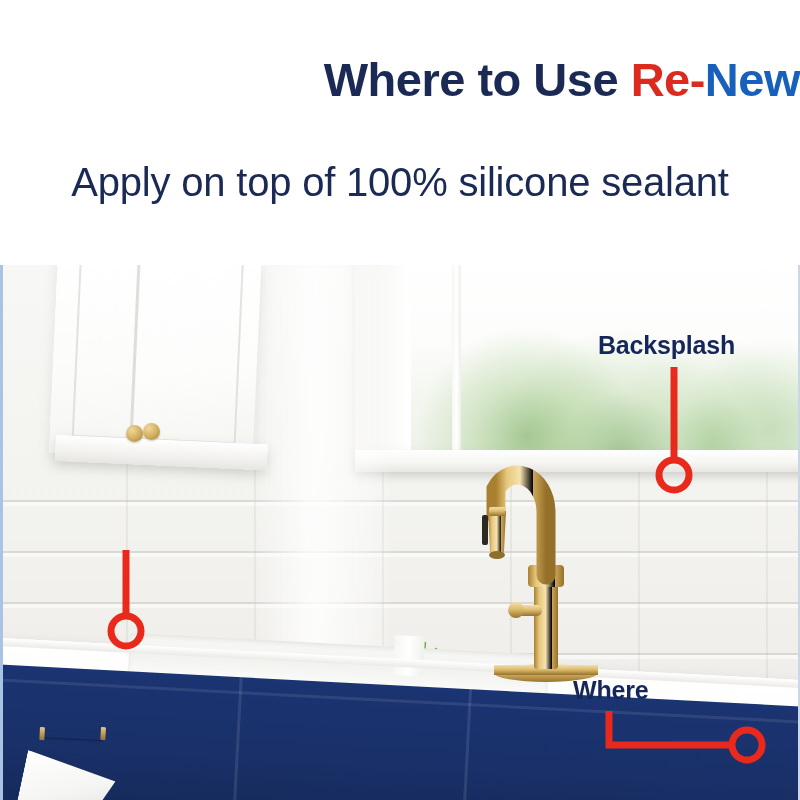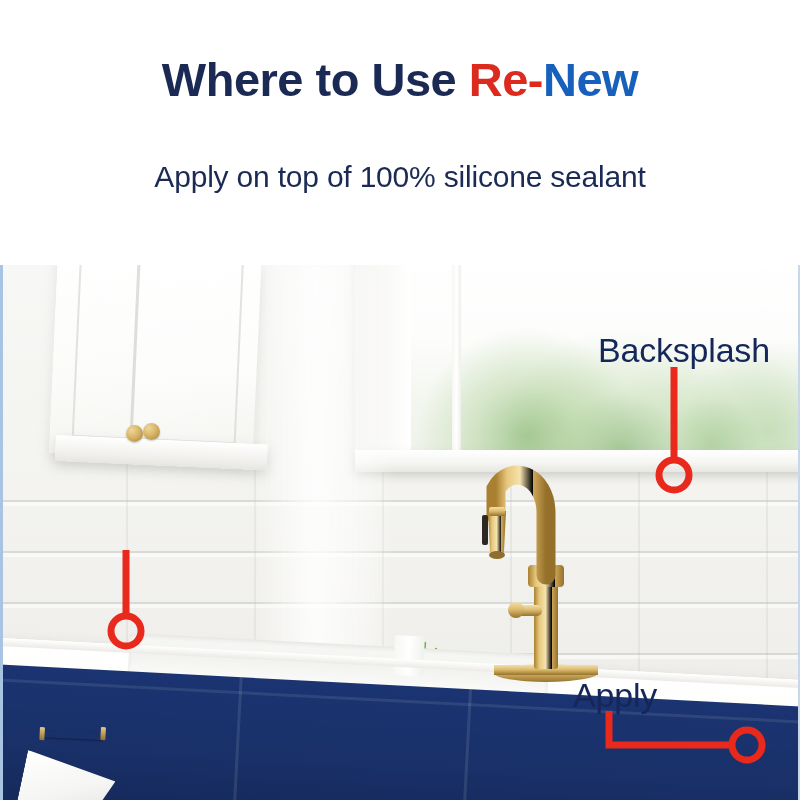--- a/index.html
+++ b/index.html
@@ -26,36 +26,36 @@
     width: 800px;
     height: 265px;
     background: #ffffff;
     z-index: 5;
   }
   .title {
     position: absolute;
     left: 0;
     top: 52px;
     width: 800px;
-    text-align: center;
+    text-align: right;
     font-size: 47px;
     font-weight: bold;
     letter-spacing: -0.5px;
     color: #1b2a55;
     white-space: nowrap;
   }
   .title .t-red { color: #dd2a1f; }
   .title .t-blue { color: #1761bd; }
   .subtitle {
     position: absolute;
     left: 0;
     top: 160px;
     width: 800px;
     text-align: center;
-    font-size: 30px;
+    font-size: 40px;
     font-weight: normal;
     color: #1b2a55;
     letter-spacing: -0.2px;
     white-space: nowrap;
   }
 
   
   .photo {
     position: absolute;
     left: 0;
@@ -265,22 +265,22 @@
     background: linear-gradient(90deg, rgba(255,255,255,0) 0%, rgba(255,255,255,0.85) 45%, rgba(255,255,255,0.25) 100%);
     filter: blur(8px);
   }
 
   
   .faucet { position: absolute; left: 460px; top: 180px; z-index: 30; }
 
   
   .callout-label {
     position: absolute;
-    font-size: 34px;
-    font-weight: normal;
+    font-size: 25px;
+    font-weight: bold;
     color: #15265a;
     letter-spacing: -0.2px;
     white-space: nowrap;
     z-index: 50;
   }
   .callout-svg { position: absolute; z-index: 49; overflow: visible; }
   #label-backsplash { left: 598px; top: 331px; }
   #label-countertop { left: 40px; top: 512px; }
   #label-sink       { left: 573px; top: 676px; }
 </style>
@@ -388,19 +388,19 @@
   <svg class="callout-svg" style="left:650px; top:365px;" width="50" height="130" viewBox="0 0 50 130">
     <line x1="24" y1="2" x2="24" y2="92" stroke="#e8291c" stroke-width="7" stroke-linecap="butt"></line>
     <circle cx="24" cy="110" r="15" fill="none" stroke="#e8291c" stroke-width="7"></circle>
   </svg>
 
   <svg class="callout-svg" style="left:102px; top:548px;" width="50" height="110" viewBox="0 0 50 110">
     <line x1="24" y1="2" x2="24" y2="66" stroke="#e8291c" stroke-width="7" stroke-linecap="butt"></line>
     <circle cx="24" cy="83" r="15" fill="none" stroke="#e8291c" stroke-width="7"></circle>
   </svg>
 
-  <div class="callout-label" id="label-sink">Apply</div>
+  <div class="callout-label" id="label-sink">Where</div>
   <svg class="callout-svg" style="left:600px; top:705px;" width="180" height="85" viewBox="0 0 180 85">
     <path d="M9 6 L9 40 L131 40" stroke="#e8291c" stroke-width="7" fill="none" stroke-linecap="butt" stroke-linejoin="miter"></path>
     <circle cx="147" cy="40" r="15" fill="none" stroke="#e8291c" stroke-width="7"></circle>
   </svg>
 
 </div>
 
 </body></html>

